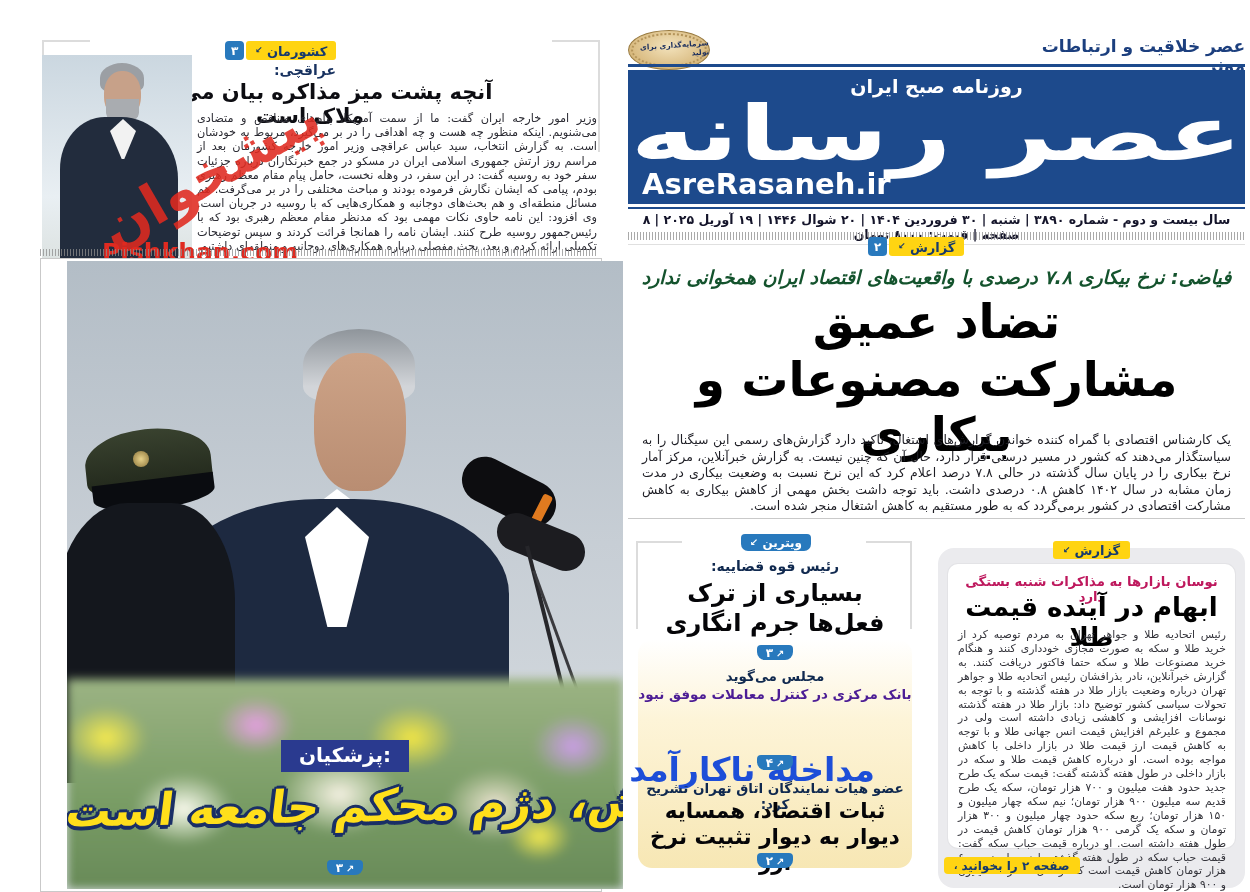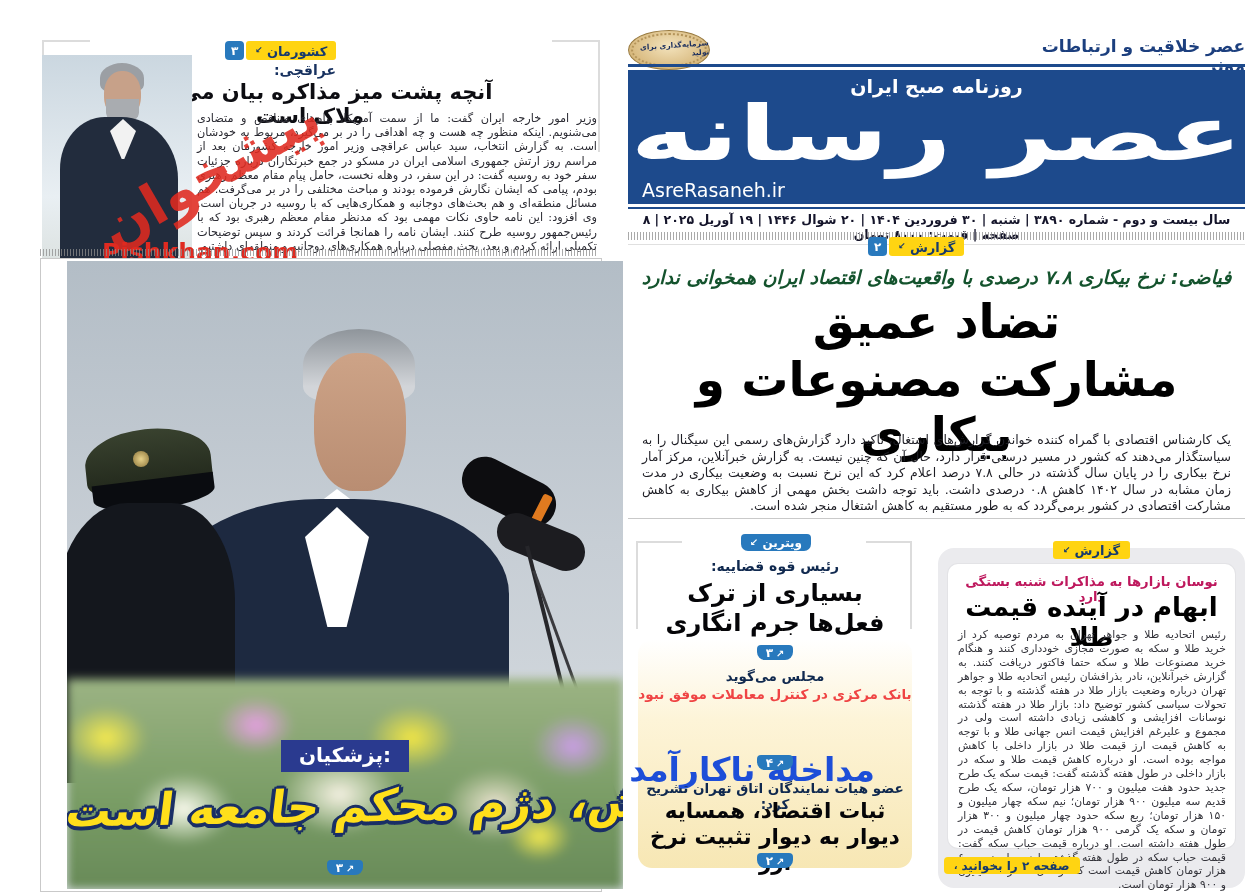--- a/index.html
+++ b/index.html
@@ -180,21 +180,21 @@
   <div class="abs stamp" style="left:628px;top:30px;">
     <span class="rtl">سرمایه‌گذاری برای تولید</span>
   </div>
   <div class="abs rtl" style="left:1020px;top:36px;width:225px;text-align:right;font-size:17px;font-weight:bold;color:#1c3f7e;">عصر خلاقیت و ارتباطات موثر</div>
 
   <div class="abs" style="left:628px;top:64px;width:617px;height:3px;background:#1d4a8c;"></div>
 
   <div class="abs mast" style="left:628px;top:70px;width:617px;height:134px;">
     <div class="ctr rtl" style="padding-top:5px;font-size:19px;font-weight:bold;">روزنامه صبح ایران</div>
     <div class="ctr rtl mast-title" style="font-size:76px;margin-top:-8px;">عصر رسانه</div>
-    <div class="abs" style="left:14px;bottom:3px;font-size:19px;font-weight:normal;">AsreRasaneh.ir</div>
+    <div class="abs" style="left:14px;bottom:3px;font-size:29px;font-weight:bold;">AsreRasaneh.ir</div>
   </div>
 
   <div class="abs" style="left:628px;top:207px;width:617px;height:2px;background:#1d4a8c;"></div>
 
   <div class="abs rtl ctr" style="left:628px;top:212px;width:617px;font-size:12.5px;font-weight:bold;color:#14142a;">سال بیست و دوم - شماره ۳۸۹۰ | شنبه | ۳۰ فروردین ۱۴۰۴ | ۲۰ شوال ۱۴۴۶ | ۱۹ آوریل ۲۰۲۵ | ۸ صفحه | قیمت: ۸۰۰۰ تومان</div>
 
   <div class="abs bars" style="left:628px;top:232px;width:617px;height:8px;"></div>
 
   <div class="abs hairline" style="left:628px;top:244px;width:617px;"></div>
   <div class="abs" style="left:868px;top:236px;">
@@ -234,21 +234,21 @@
   <div class="abs cream" style="left:638px;top:640px;width:274px;height:228px;"></div>
 
   <div class="abs ctr" style="left:636px;top:642px;width:278px;">
     <span class="pg-badge">
       <span>۳</span>
       <span class="arr">↗</span>
     </span>
   </div>
 
   <div class="abs rtl ctr" style="left:636px;top:668px;width:278px;font-size:13.5px;font-weight:bold;color:#10294f;">مجلس می‌گوید</div>
-  <div class="abs rtl ctr" style="left:636px;top:686px;width:278px;font-size:13.5px;font-weight:bold;color:#ef4444;">بانک مرکزی در کنترل معاملات موفق نبود</div>
+  <div class="abs rtl ctr" style="left:636px;top:686px;width:278px;font-size:13.5px;font-weight:bold;color:#4c1d95;">بانک مرکزی در کنترل معاملات موفق نبود</div>
   <div class="abs rtl ctr" style="left:613px;top:702px;width:278px;font-size:33px;font-weight:900;color:#1d4ed8;margin-top:48px;">مداخله ناکارآمد</div>
   <div class="abs ctr" style="left:636px;top:752px;width:278px;">
     <span class="pg-badge">
       <span>۴</span>
       <span class="arr">↗</span>
     </span>
   </div>
 
   <div class="abs rtl ctr" style="left:636px;top:780px;width:278px;font-size:13.5px;font-weight:bold;color:#10294f;">عضو هیات نمایندگان اتاق تهران تشریح کرد:</div>
   <div class="abs rtl ctr" style="left:646px;top:798px;width:258px;font-size:21.5px;font-weight:900;line-height:1.22;color:#050508;">ثبات اقتصاد، همسایه دیوار به دیوار تثبیت نرخ ارز</div>

